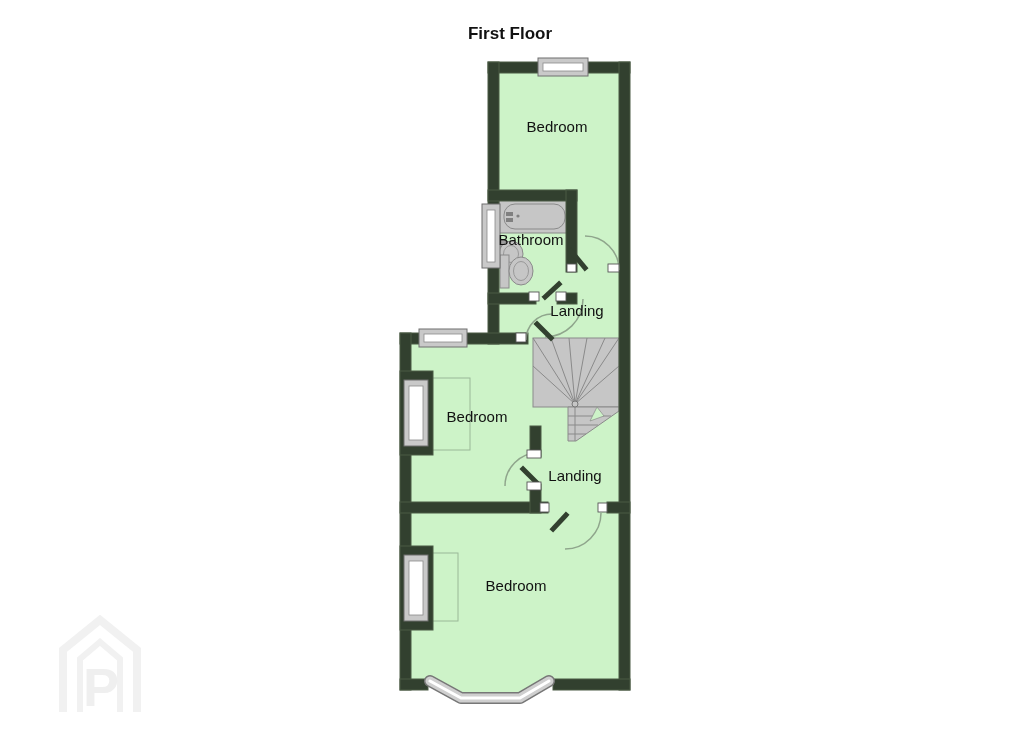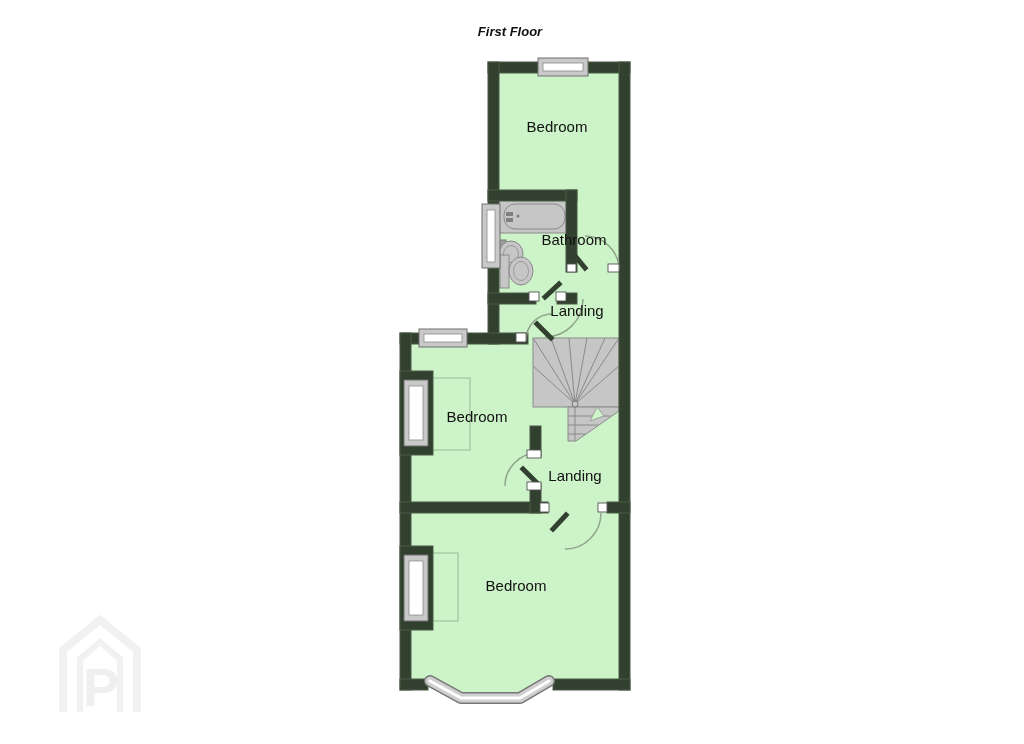--- a/index.html
+++ b/index.html
@@ -22,21 +22,21 @@
   .arc{fill:none;stroke:#8fa58c;stroke-width:1.5;}
   .leaf{stroke:var(--wall);stroke-width:5;stroke-linecap:square;}
   .jamb{fill:#ffffff;stroke:#555;stroke-width:0.9;}
   .thin{fill:none;stroke:#9ab897;stroke-width:1;}
   .stepline{stroke:#8a8a8a;stroke-width:1;}
   .wm{stroke:#f1f1f1;fill:none;stroke-width:8;}
   .wm2{stroke:#f1f1f1;fill:none;stroke-width:6;}
   .wmtext{fill:#efefef;font-weight:bold;font-size:54px;font-family:"Liberation Sans",sans-serif;}
   .label{position:absolute;transform:translateX(-50%);color:#111;font-weight:normal;
          font-size:15px;white-space:nowrap;}
-  .title{position:absolute;transform:translateX(-50%);color:#111;font-weight:bold;font-size:13px;white-space:nowrap;font-style:italic;}
+  .title{position:absolute;transform:translateX(-50%);color:#111;font-weight:bold;font-size:17px;white-space:nowrap;}
 </style>
 </head>
 <body>
 
 <div class="stage">
 
   <svg width="1024" height="744" viewBox="0 0 1024 744">
 
     <g>
       <path class="wm" d="M 63,712 L 63,650 L 100,620 L 137,650 L 137,712"></path>
@@ -151,18 +151,18 @@
       <rect class="jamb" x="516" y="333" width="10" height="9"></rect>
       <rect class="jamb" x="527" y="450" width="14" height="8"></rect>
       <rect class="jamb" x="527" y="482" width="14" height="8"></rect>
       <rect class="jamb" x="540" y="503" width="9" height="9"></rect>
       <rect class="jamb" x="598" y="503" width="9" height="9"></rect>
     </g>
   </svg>
 
   <div class="title" style="left:510px;top:24px;">First Floor</div>
   <div class="label" style="left:557px;top:118px;">Bedroom</div>
-  <div class="label" style="left:531px;top:231px;margin-left:43px;">Bathroom</div>
+  <div class="label" style="left:531px;top:231px;">Bathroom</div>
   <div class="label" style="left:577px;top:302px;">Landing</div>
   <div class="label" style="left:477px;top:408px;">Bedroom</div>
   <div class="label" style="left:575px;top:467px;">Landing</div>
   <div class="label" style="left:516px;top:577px;">Bedroom</div>
 </div>
 
 </body></html>

